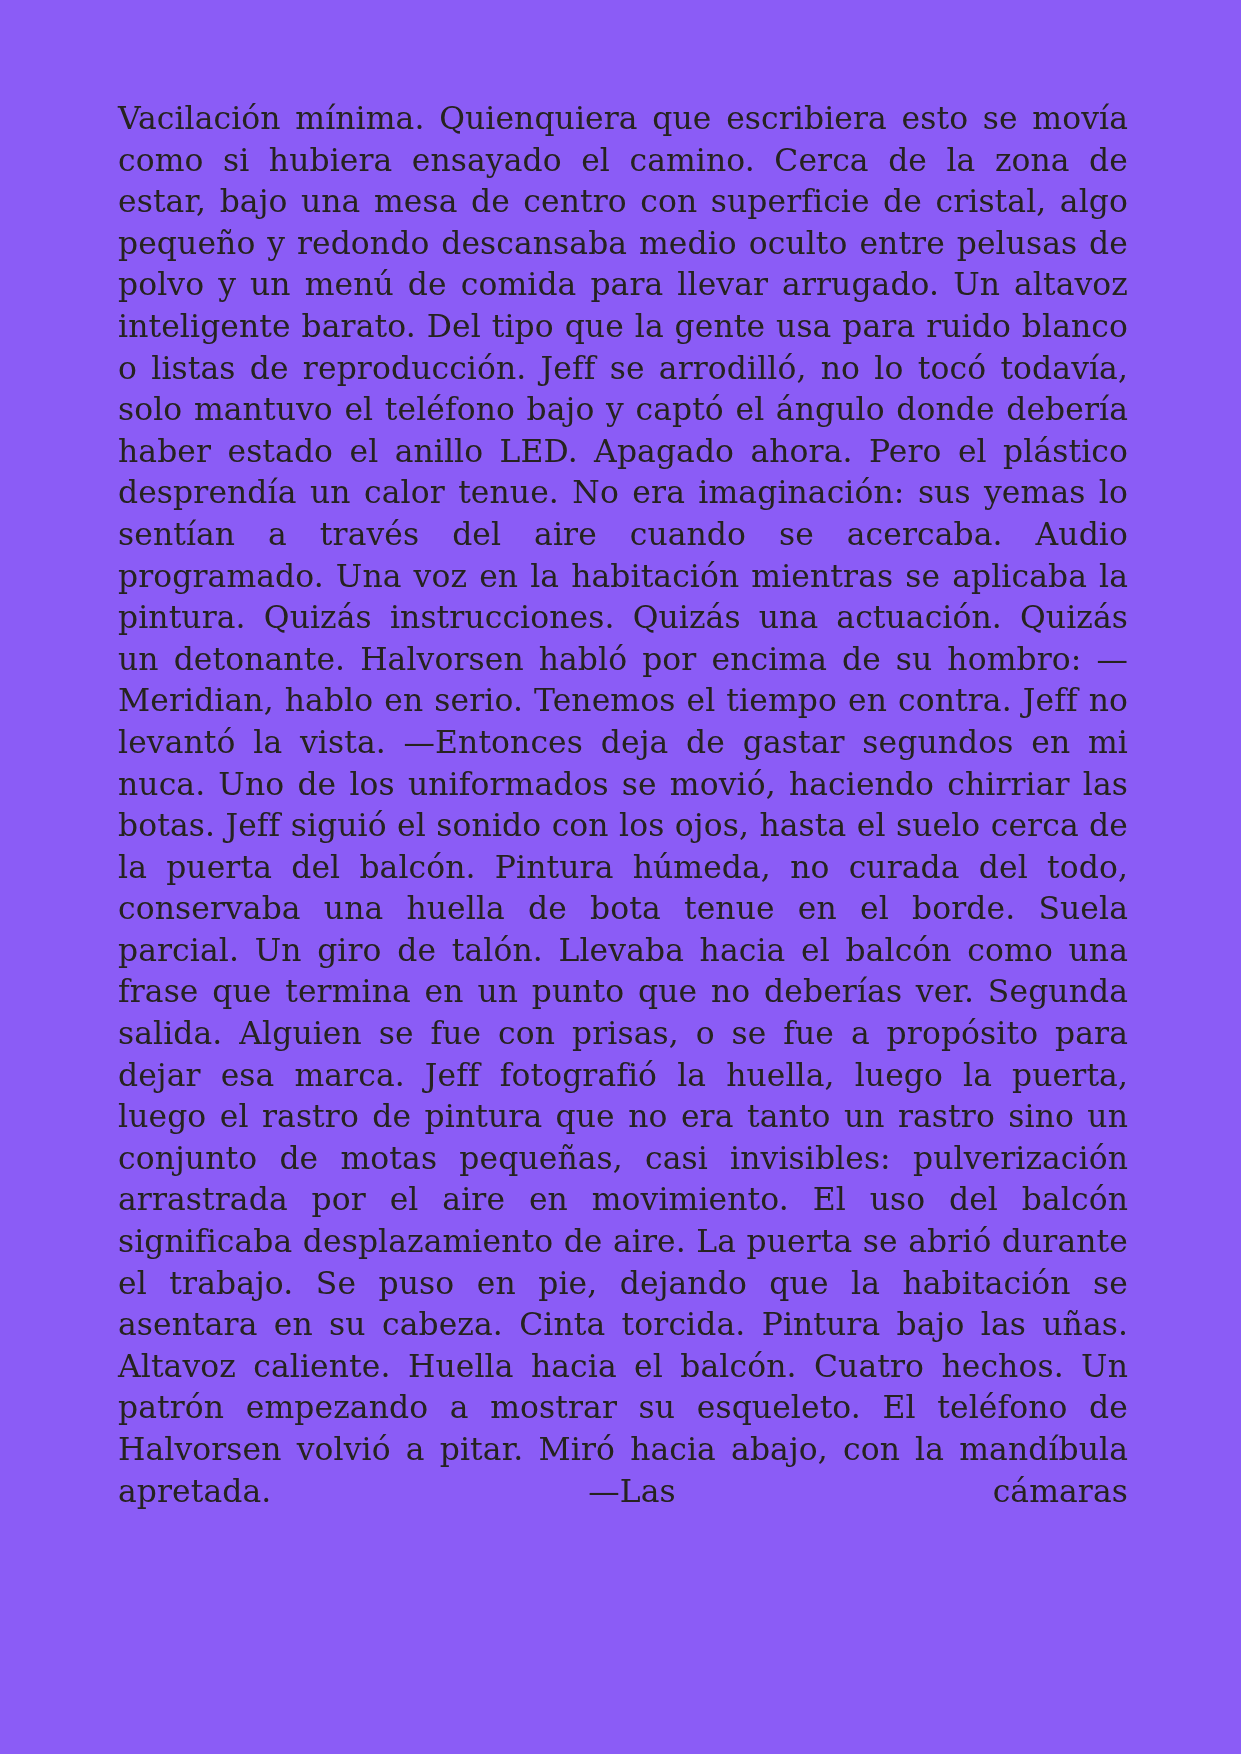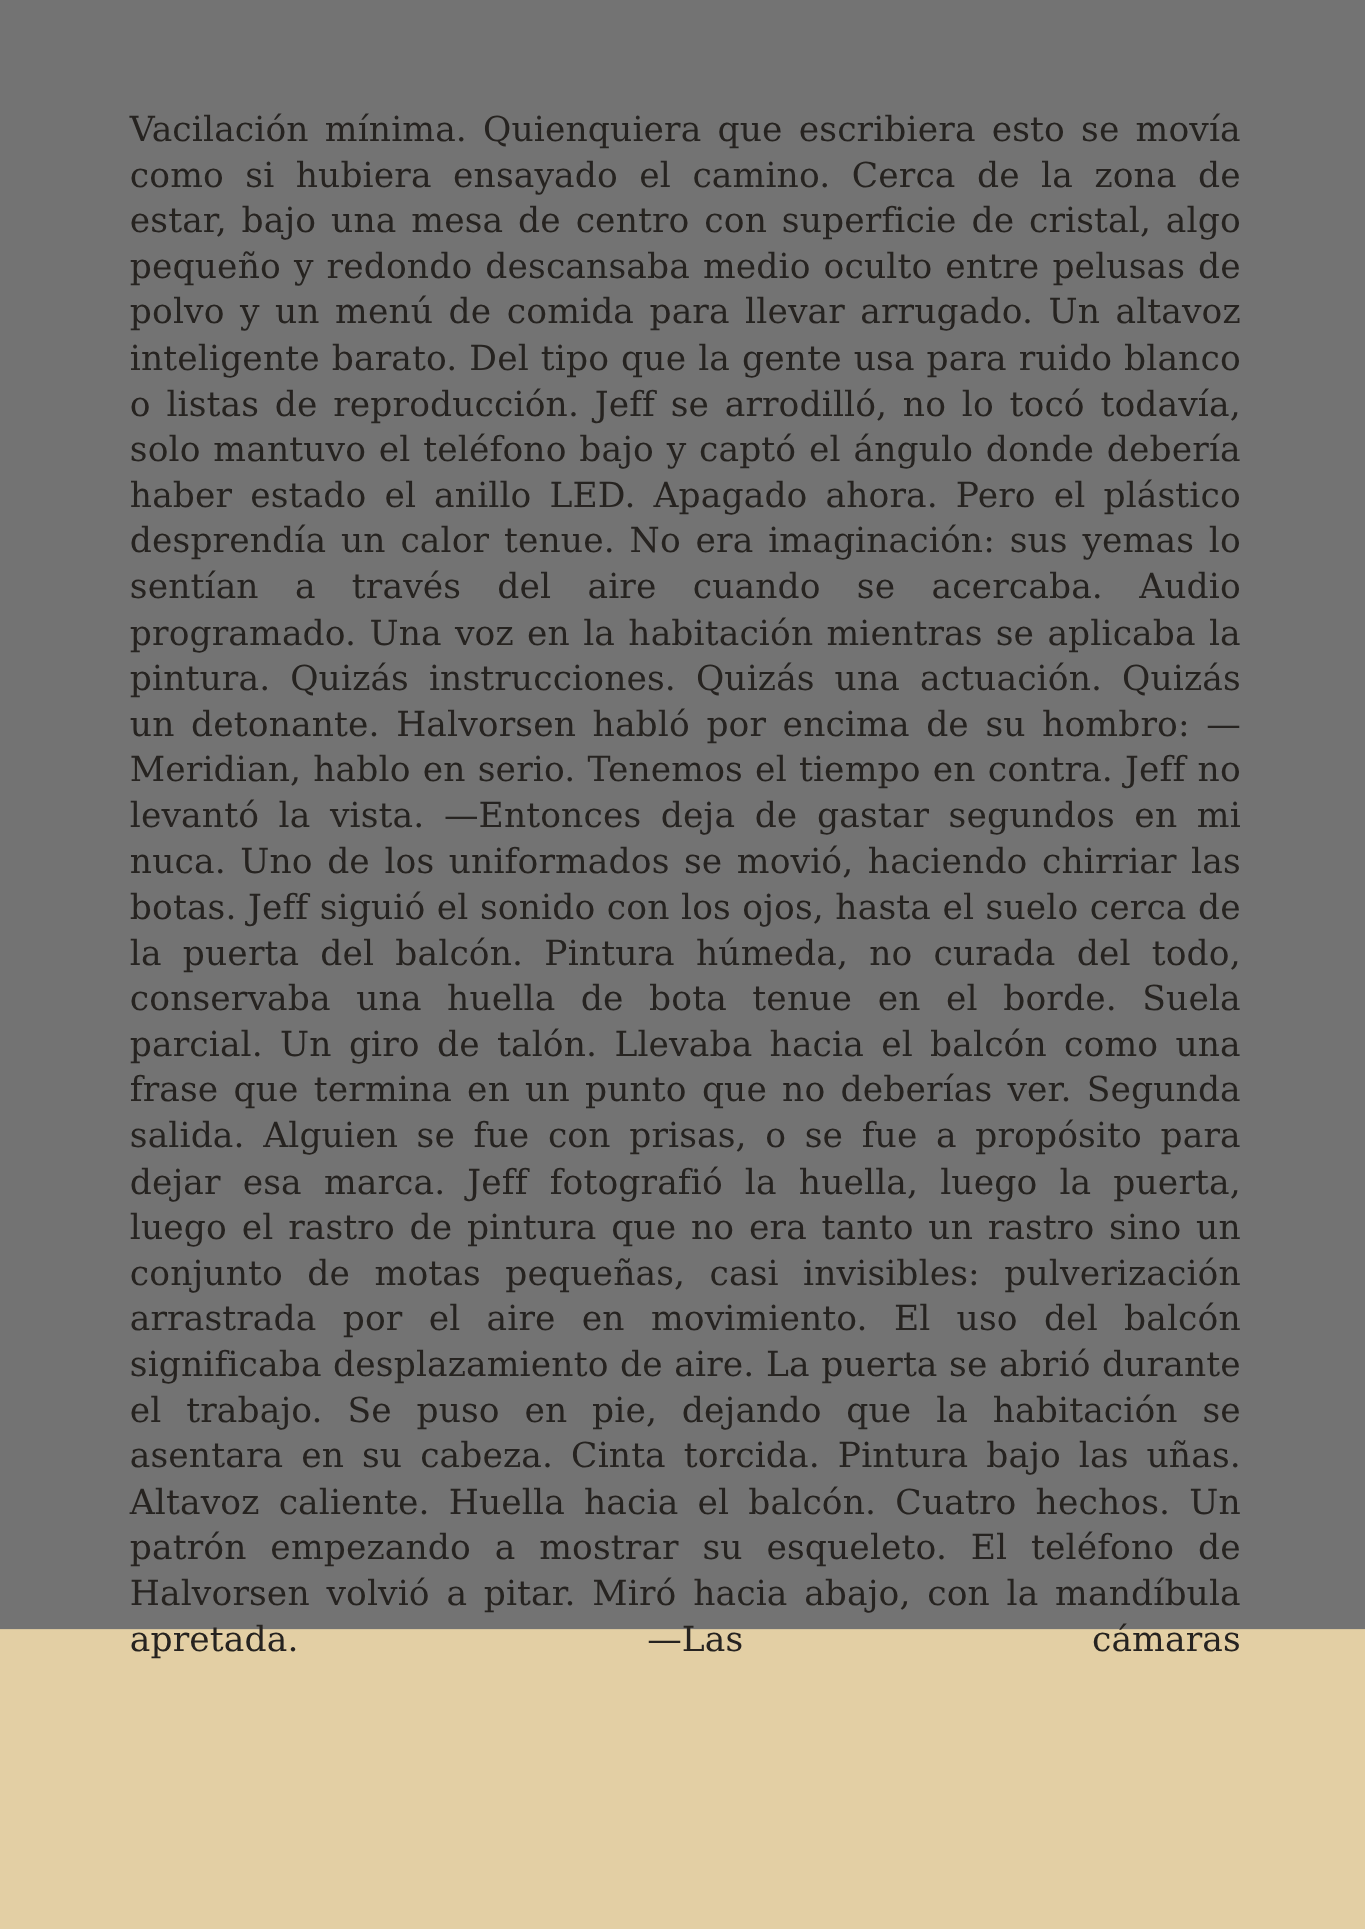--- a/index.html
+++ b/index.html
@@ -8,22 +8,22 @@
   }
   body {
     width: 1241px;
     height: 1754px;
     background: #e3cfa4;
     font-family: "DejaVu Serif", "Liberation Serif", serif;
     overflow: hidden;
   }
   .page {
     width: 1241px;
-    height: 1481px;
-    background: #737373;
+    height: 1754px;
+    background: #8b5cf6;
     box-sizing: border-box;
     position: relative;
   }
   .text-column {
     position: absolute;
     left: 118px;
     top: 98px;
     width: 1010px;
   }
   .body-text {

